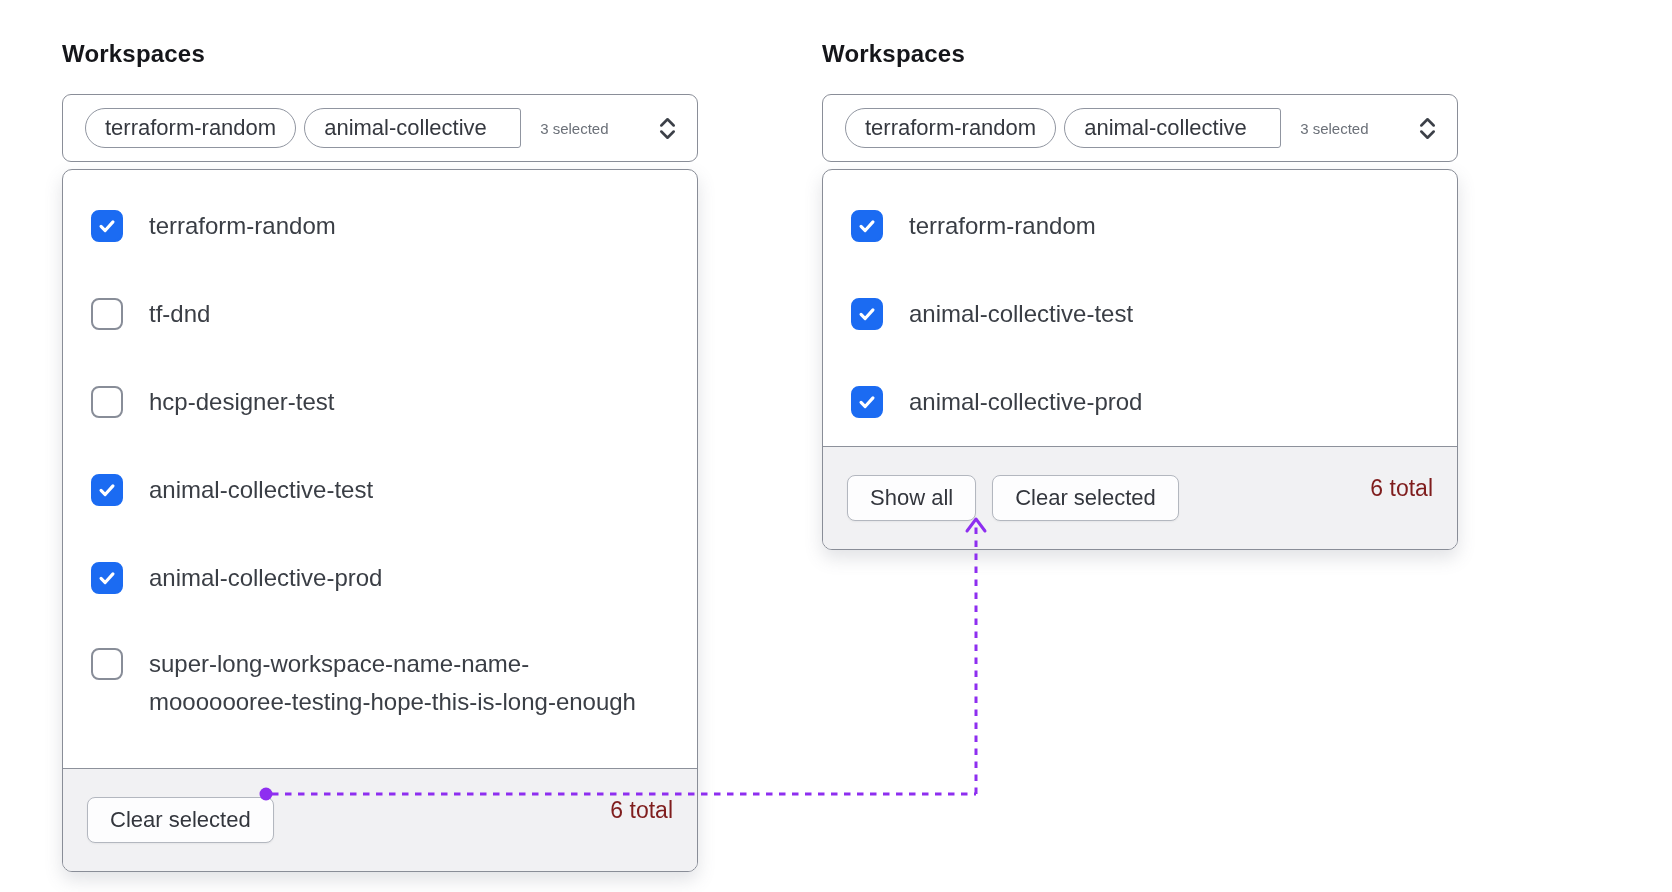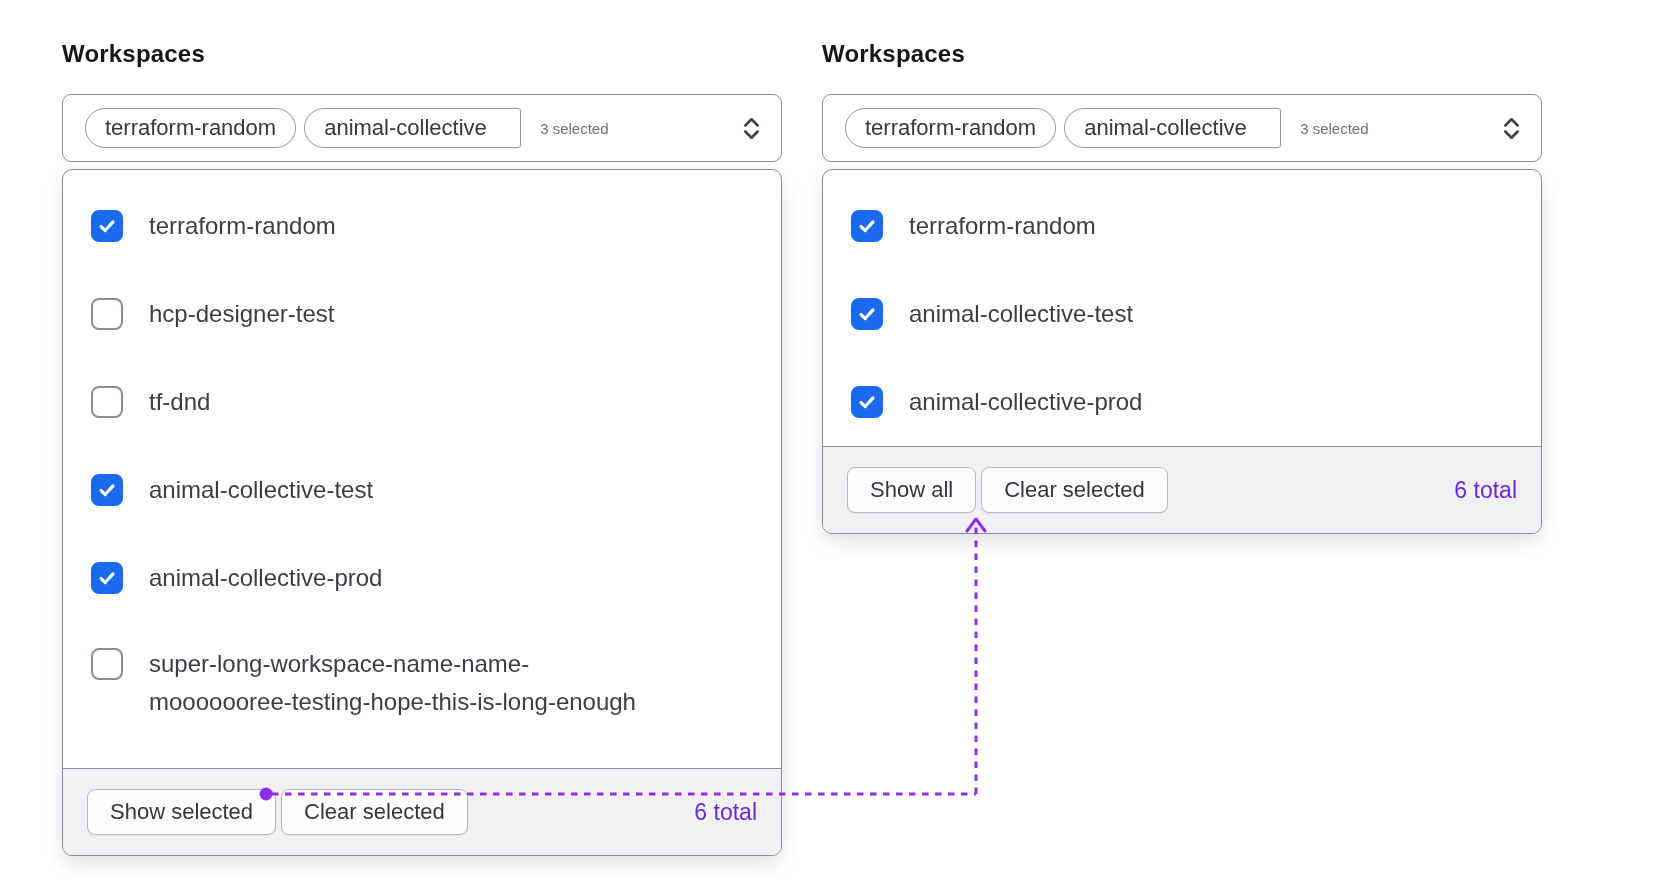--- a/index.html
+++ b/index.html
@@ -3,21 +3,21 @@
 <meta charset="utf-8">
 <style>
   * { margin:0; padding:0; box-sizing:border-box; }
   html,body { background:#fff; }
   body {
     font-family: "Liberation Sans", "DejaVu Sans", sans-serif;
     color:#3a3e45;
   }
   .stage { position:relative; width:1672px; height:892px; overflow:hidden; background:#fff; }
 
-  .col { position:absolute; top:40px; width:720px; }
+  .col { position:absolute; top:40px; width:636px; }
   .col-left  { left:62px; }
   .col-right { left:822px; }
 
   .field-label {
     font-size:24px; font-weight:700; color:#15161a;
     letter-spacing:.2px; margin-bottom:26px;
   }
 
   
   .select {
@@ -64,33 +64,33 @@
     width:32px; height:32px; flex:0 0 auto;
     border:2px solid #888d98; border-radius:8px;
     background:#fff; display:flex; align-items:center; justify-content:center;
   }
   .checkbox svg { display:none; }
   .checkbox.checked { background:var(--checkbox_blue,#1b6bf2); border-color:var(--checkbox_blue,#1b6bf2); }
   .checkbox.checked svg { display:block; }
 
   
   .footer {
-    display:flex; align-items:center; gap:5px;
+    display:flex; gap:16px;
     border-top:1.5px solid #8d919b;
-    background:#f1f1f3; padding:20px 24px;
+    background:#f1f1f3; padding:28px 24px;
   }
   .btn {
     height:46px; padding:0 22px;
     display:flex; align-items:center;
     font-size:22px; color:#33363d;
     background:#fdfdfe; border:1.5px solid #b3b7bf; border-radius:8px;
     box-shadow:0 1px 2px rgba(0,0,0,.05);
     white-space:nowrap; cursor:pointer;
   }
-  .total { margin-left:auto; font-size:23px; color:#6d28d9; }
+  .total { margin-left:auto; font-size:23px; color:#7f1d1d; }
 
   
   .connector { position:absolute; left:0; top:0; z-index:6; pointer-events:none; }
   .connector .dash { stroke:var(--connector_purple,#8e2ef0); stroke-width:3; fill:none; stroke-dasharray:6.5 6.5; }
   .connector .solid { stroke:var(--connector_purple,#8e2ef0); stroke-width:3; fill:none; stroke-linecap:round; stroke-linejoin:round; }
   .connector .dot { fill:var(--connector_purple,#8e2ef0); }
 </style>
 </head>
 <body>
 
@@ -116,25 +116,25 @@
         <div class="row">
           <span class="checkbox checked">
               <svg width="22" height="22" viewBox="0 0 24 24" fill="none" stroke="#fff" stroke-width="3.4" stroke-linecap="round" stroke-linejoin="round">
                 <path d="M5.5 12.5 L10 17 L18.5 7.5"></path>
               </svg>
             </span>
           <span class="lbl">terraform-random</span>
         </div>
         <div class="row">
           <span class="checkbox"></span>
+          <span class="lbl">tf-dnd</span>
+        </div>
+        <div class="row">
+          <span class="checkbox"></span>
           <span class="lbl">hcp-designer-test</span>
-        </div>
-        <div class="row">
-          <span class="checkbox"></span>
-          <span class="lbl">tf-dnd</span>
         </div>
         <div class="row">
           <span class="checkbox checked">
               <svg width="22" height="22" viewBox="0 0 24 24" fill="none" stroke="#fff" stroke-width="3.4" stroke-linecap="round" stroke-linejoin="round">
                 <path d="M5.5 12.5 L10 17 L18.5 7.5"></path>
               </svg>
             </span>
           <span class="lbl">animal-collective-test</span>
         </div>
         <div class="row">
@@ -145,21 +145,20 @@
             </span>
           <span class="lbl">animal-collective-prod</span>
         </div>
         <div class="row multiline">
           <span class="checkbox"></span>
           <span class="lbl">super-long-workspace-name-name-
 mooooooree-testing-hope-this-is-long-enough</span>
         </div>
       </div>
       <div class="footer">
-        <button class="btn">Show selected</button>
         <button class="btn">Clear selected</button>
         <span class="total">6 total</span>
       </div>
     </div>
   </div>
 
   <div class="col col-right">
     <div class="field-label">Workspaces</div>
 
     <div class="select">

